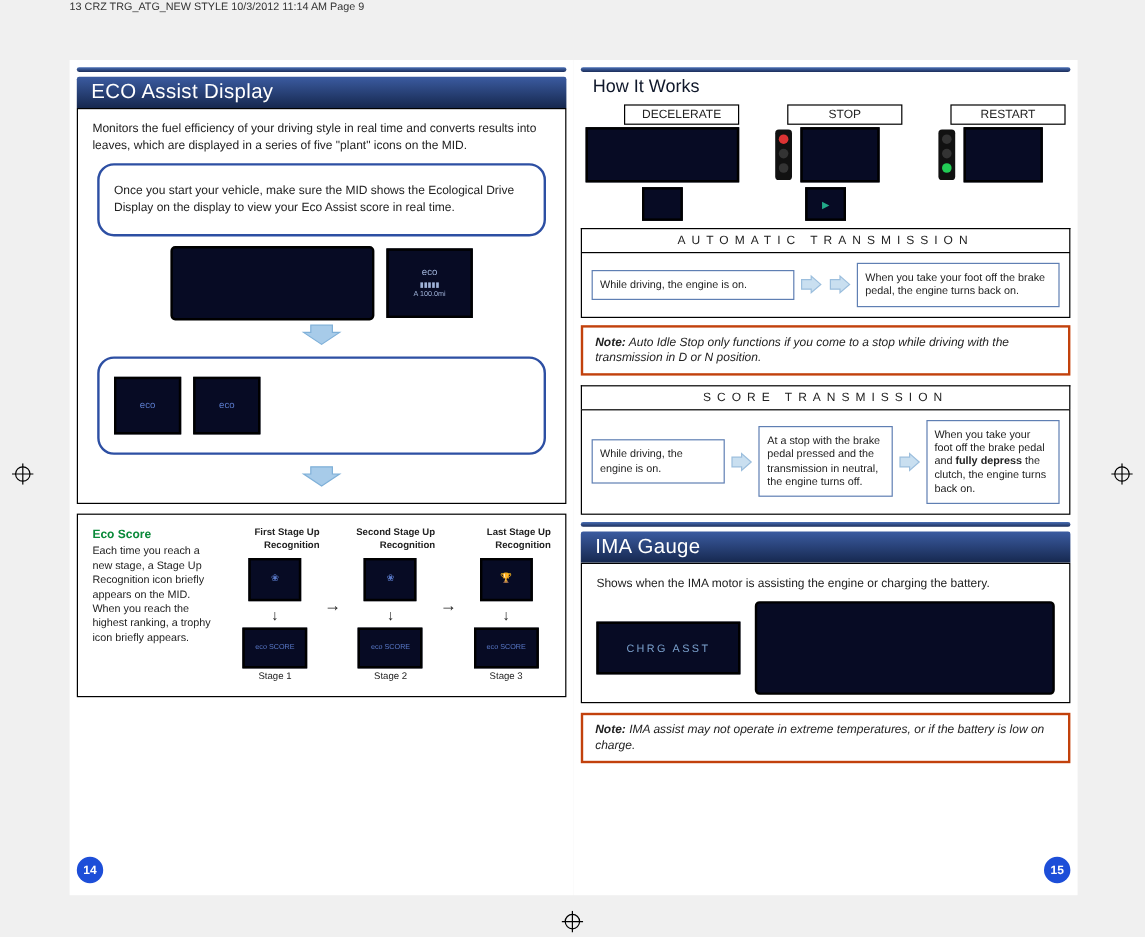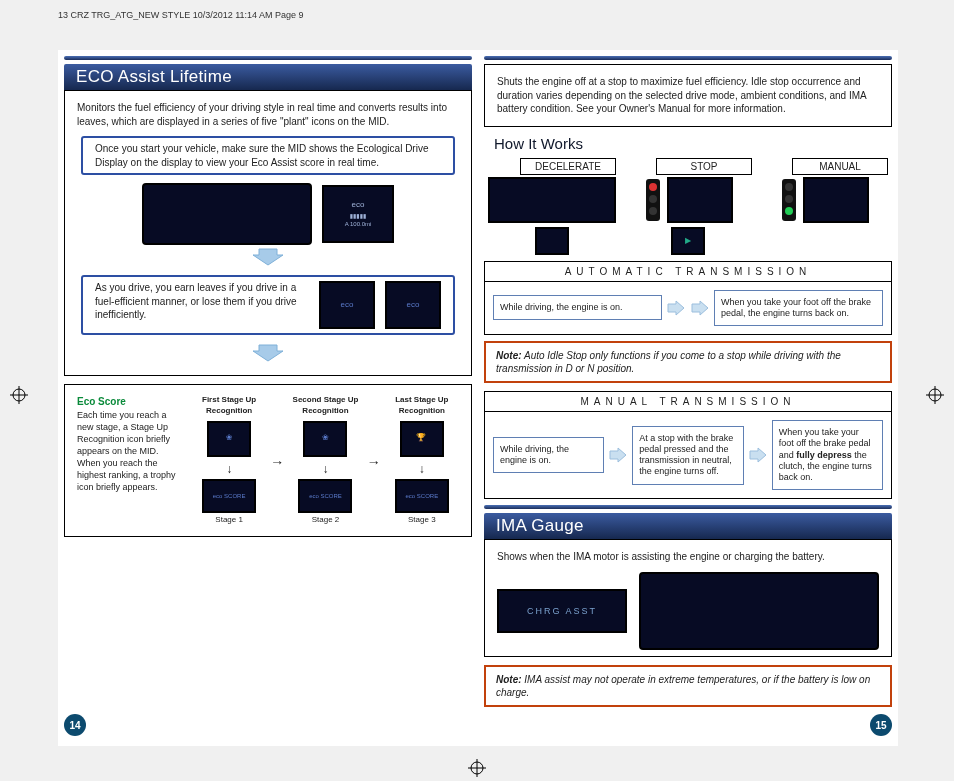--- a/index.html
+++ b/index.html
@@ -1,47 +1,47 @@
 <!DOCTYPE html>
 <html><head>
 <meta charset="utf-8">
 <style>
 *{box-sizing:border-box;margin:0;padding:0;}
 body{font-family:Arial,Helvetica,sans-serif;font-size:10px;background:#f0f0f0;width:954px;height:781px;position:relative;color:#222;}
-.header-strip{position:absolute;top:10px;left:58px;font-size:9px;color:#333;}
+.header-strip{position:absolute;top:0;left:58px;font-size:9px;color:#333;}
 .crop-mark{position:absolute;width:18px;height:18px;}
 .page{position:absolute;top:50px;width:420px;height:696px;background:#fff;padding:6px 0;}
 .page.left{left:58px;}
 .page.right{left:478px;}
 .blue-bar{height:4px;background:linear-gradient(#4a6fb5,#1b2d5a);border-radius:2px;margin:0 6px 4px 6px;}
 .section-title{font-family:"Arial Narrow",Arial,sans-serif;font-weight:normal;font-size:17px;color:#fff;background:linear-gradient(#3b5ba0,#16284f);padding:3px 12px;margin:0 6px 0 6px;border-radius:2px 2px 0 0;letter-spacing:0.3px;}
 .body-block{border:1px solid #000;margin:0 6px 8px 6px;padding:10px 12px;background:#fff;line-height:1.35;}
 .sub-head{font-family:"Arial Narrow",Arial,sans-serif;font-size:15px;color:#0f172a;margin:4px 16px 6px 16px;}
-.call-out{border:2px solid #2d4fa3;background:#fff;border-radius:3px;padding:4px 12px;margin:8px 4px;line-height:1.35;display:flex;gap:10px;align-items:flex-start;}
+.call-out{border:2px solid #2d4fa3;background:#fff;border-radius:14px;padding:15px 12px;margin:8px 4px;line-height:1.35;display:flex;gap:10px;align-items:flex-start;}
 .call-out .txt{flex:1;}
 .arrow-down{width:34px;height:20px;margin:2px auto;display:block;}
 .arrow-down svg polygon{fill:#a7cbe9;stroke:#7fb0d8;stroke-width:1;}
 .inline-arrow{width:20px;height:18px;}
 .inline-arrow svg polygon{fill:#c9dff0;stroke:#9bbedd;}
 .img-ph{background:#070b24;border:2px solid #000;display:flex;align-items:center;justify-content:center;color:#5a7aca;font-size:8px;text-align:center;}
 .note-box{border:2px solid #c2410c;margin:6px 6px 8px 6px;padding:6px 10px;font-style:italic;line-height:1.3;}
 .note-box b{font-style:italic;}
 .trans-head{text-align:center;letter-spacing:5px;font-size:10px;border:1px solid #000;border-bottom:none;margin:4px 6px 0 6px;padding:4px 0;}
 .trans-body{border:1px solid #000;margin:0 6px 4px 6px;padding:8px;display:flex;align-items:center;gap:4px;}
 .trans-body .cell{border:1px solid #5f7fb3;padding:6px;font-size:9px;flex:1;line-height:1.25;}
 .how-row{display:flex;justify-content:space-between;gap:8px;margin:0 10px 6px 10px;}
 .how-col{flex:1;text-align:center;}
 .how-col .lbl{border:1px solid #000;font-size:10px;padding:2px 0;margin-bottom:2px;margin-left:32px;}
 .eco-score-row{display:flex;gap:8px;align-items:flex-start;}
 .eco-text{width:28%;font-size:9px;line-height:1.35;}
 .eco-text .green{color:#0a8a3a;font-weight:bold;font-size:10px;}
 .eco-stages{flex:1;display:flex;gap:4px;align-items:center;justify-content:space-between;}
 .eco-stage{flex:1;text-align:center;font-size:8px;}
-.eco-stage .cap{font-weight:bold;margin-bottom:4px;}
-.page-num{position:absolute;bottom:10px;width:22px;height:22px;border-radius:50%;background:#0c4a6e;color:#fff;font-size:10px;font-weight:bold;display:flex;align-items:center;justify-content:center;}
+.eco-stage .cap{font-weight:bold;margin-bottom:4px;text-align:right;}
+.page-num{position:absolute;bottom:10px;width:22px;height:22px;border-radius:50%;background:#1d4ed8;color:#fff;font-size:10px;font-weight:bold;display:flex;align-items:center;justify-content:center;}
 .page-num.left{left:6px;}
 .page-num.right{right:6px;}
 .score-labels{font-size:7px;line-height:1.3;}
 .score-labels .g{color:#0a8a3a;font-weight:bold;}
 .score-labels .y{color:#c59a00;font-weight:bold;}
 </style>
 </head>
 <body>
 
 <div class="header-strip">13 CRZ TRG_ATG_NEW STYLE  10/3/2012  11:14 AM  Page 9</div>
@@ -57,38 +57,37 @@
     <line x1="9" y1="0" x2="9" y2="18" stroke="#000"></line>
   </svg>
 <svg class="crop-mark" style="bottom:4px;left:468px">
     <circle cx="9" cy="9" r="6" fill="none" stroke="#000"></circle>
     <line x1="0" y1="9" x2="18" y2="9" stroke="#000"></line>
     <line x1="9" y1="0" x2="9" y2="18" stroke="#000"></line>
   </svg>
 
 <div class="page left">
   <div class="blue-bar"></div>
-  <div class="section-title">ECO Assist Lifetime</div>
+  <div class="section-title">ECO Assist Display</div>
   <div class="body-block">
     <div>Monitors the fuel efficiency of your driving style in real time and converts results into leaves, which are displayed in a series of five "plant" icons on the MID.</div>
 
     <div class="call-out">
       <div class="txt">Once you start your vehicle, make sure the MID shows the Ecological Drive Display on the display to view your Eco Assist score in real time.</div>
     </div>
     <div style="display:flex;gap:10px;justify-content:center;align-items:center;margin:2px 6px;">
       <div class="img-ph" style="width:170px;height:62px;border-radius:4px"></div>
       <div class="img-ph" style="width:72px;height:58px;color:#9fb2d8;flex-direction:column;gap:2px">eco<br><span style="font-size:6px">▮▮▮▮▮<br>A 100.0mi</span></div>
     </div>
 
     <div class="arrow-down"><svg viewBox="0 0 34 20">
           <polygon points="8,2 26,2 26,8 32,8 17,18 2,8 8,8"></polygon>
         </svg></div>
 
     <div class="call-out">
-      <div class="txt">As you drive, you earn leaves if you drive in a fuel-efficient manner, or lose them if you drive inefficiently.</div>
       <div class="img-ph" style="width:56px;height:48px">eco</div>
       <div class="img-ph" style="width:56px;height:48px">eco</div>
     </div>
 
     <div class="arrow-down"><svg viewBox="0 0 34 20">
           <polygon points="8,2 26,2 26,8 32,8 17,18 2,8 8,8"></polygon>
         </svg></div>
 
   </div>
 
@@ -124,21 +123,20 @@
         </div>
       </div>
     </div>
   </div>
 
   <div class="page-num left">14</div>
 </div>
 
 <div class="page right">
   <div class="blue-bar"></div>
-  <div class="body-block">Shuts the engine off at a stop to maximize fuel efficiency. Idle stop occurrence and duration varies depending on the selected drive mode, ambient conditions, and IMA battery condition. See your Owner's Manual for more information.</div>
 
   <div class="sub-head">How It Works</div>
   <div class="how-row">
     <div class="how-col">
       <div class="lbl">DECELERATE</div>
       <div class="img-ph" style="height:46px"></div>
       <div class="img-ph" style="width:34px;height:28px;margin:4px auto 0"></div>
     </div>
     <div class="how-col">
       <div class="lbl">STOP</div>
@@ -147,21 +145,21 @@
             <rect x="3" y="2" width="14" height="42" rx="3" fill="#111"></rect>
             <circle cx="10" cy="10" r="4" fill="#d33"></circle>
             <circle cx="10" cy="22" r="4" fill="#333"></circle>
             <circle cx="10" cy="34" r="4" fill="#333"></circle>
           </svg>
         <div class="img-ph" style="width:66px;height:46px"></div>
       </div>
       <div class="img-ph" style="width:34px;height:28px;margin:4px auto 0;color:#2a8">▶</div>
     </div>
     <div class="how-col">
-      <div class="lbl">MANUAL</div>
+      <div class="lbl">RESTART</div>
       <div style="display:flex;gap:4px;align-items:center;justify-content:center">
         <svg width="20" height="46">
             <rect x="3" y="2" width="14" height="42" rx="3" fill="#111"></rect>
             <circle cx="10" cy="10" r="4" fill="#333"></circle>
             <circle cx="10" cy="22" r="4" fill="#333"></circle>
             <circle cx="10" cy="34" r="4" fill="#2c5"></circle>
           </svg>
         <div class="img-ph" style="width:66px;height:46px"></div>
       </div>
     </div>
@@ -173,38 +171,38 @@
     <div class="inline-arrow"><svg viewBox="0 0 20 18">
           <polygon points="2,5 10,5 10,2 18,9 10,16 10,13 2,13"></polygon>
         </svg></div>
     <div class="inline-arrow"><svg viewBox="0 0 20 18">
           <polygon points="2,5 10,5 10,2 18,9 10,16 10,13 2,13"></polygon>
         </svg></div>
     <div class="cell">When you take your foot off the brake pedal, the engine turns back on.</div>
   </div>
   <div class="note-box"><b>Note:</b><span> Auto Idle Stop only functions if you come to a stop while driving with the transmission in D or N position.</span></div>
 
-  <div class="trans-head">MANUAL TRANSMISSION</div>
+  <div class="trans-head">SCORE TRANSMISSION</div>
   <div class="trans-body">
     <div class="cell">While driving, the engine is on.</div>
     <div class="inline-arrow"><svg viewBox="0 0 20 18">
           <polygon points="2,5 10,5 10,2 18,9 10,16 10,13 2,13"></polygon>
         </svg></div>
     <div class="cell">At a stop with the brake pedal pressed and the transmission in neutral, the engine turns off.</div>
     <div class="inline-arrow"><svg viewBox="0 0 20 18">
           <polygon points="2,5 10,5 10,2 18,9 10,16 10,13 2,13"></polygon>
         </svg></div>
     <div class="cell"><span>When you take your foot off the brake pedal and </span><b>fully depress</b><span> the clutch, the engine turns back on.</span></div>
   </div>
 
   <div class="blue-bar" style="margin-top:6px"></div>
   <div class="section-title">IMA Gauge</div>
   <div class="body-block" style="padding-bottom:6px">
     <div>Shows when the IMA motor is assisting the engine or charging the battery.</div>
     <div style="display:flex;gap:12px;align-items:center;margin-top:8px">
-      <div class="img-ph" style="width:130px;height:44px;font-size:9px;color:#7aa0cc;letter-spacing:2px">CHRG     ASST</div>
+      <div class="img-ph" style="width:120px;height:44px;font-size:9px;color:#7aa0cc;letter-spacing:2px">CHRG     ASST</div>
       <div class="img-ph" style="flex:1;height:78px;border-radius:4px"></div>
     </div>
   </div>
   <div class="note-box"><b>Note:</b><span> IMA assist may not operate in extreme temperatures, or if the battery is low on charge.</span></div>
 
   <div class="page-num right">15</div>
 </div>
 
 </body></html>

